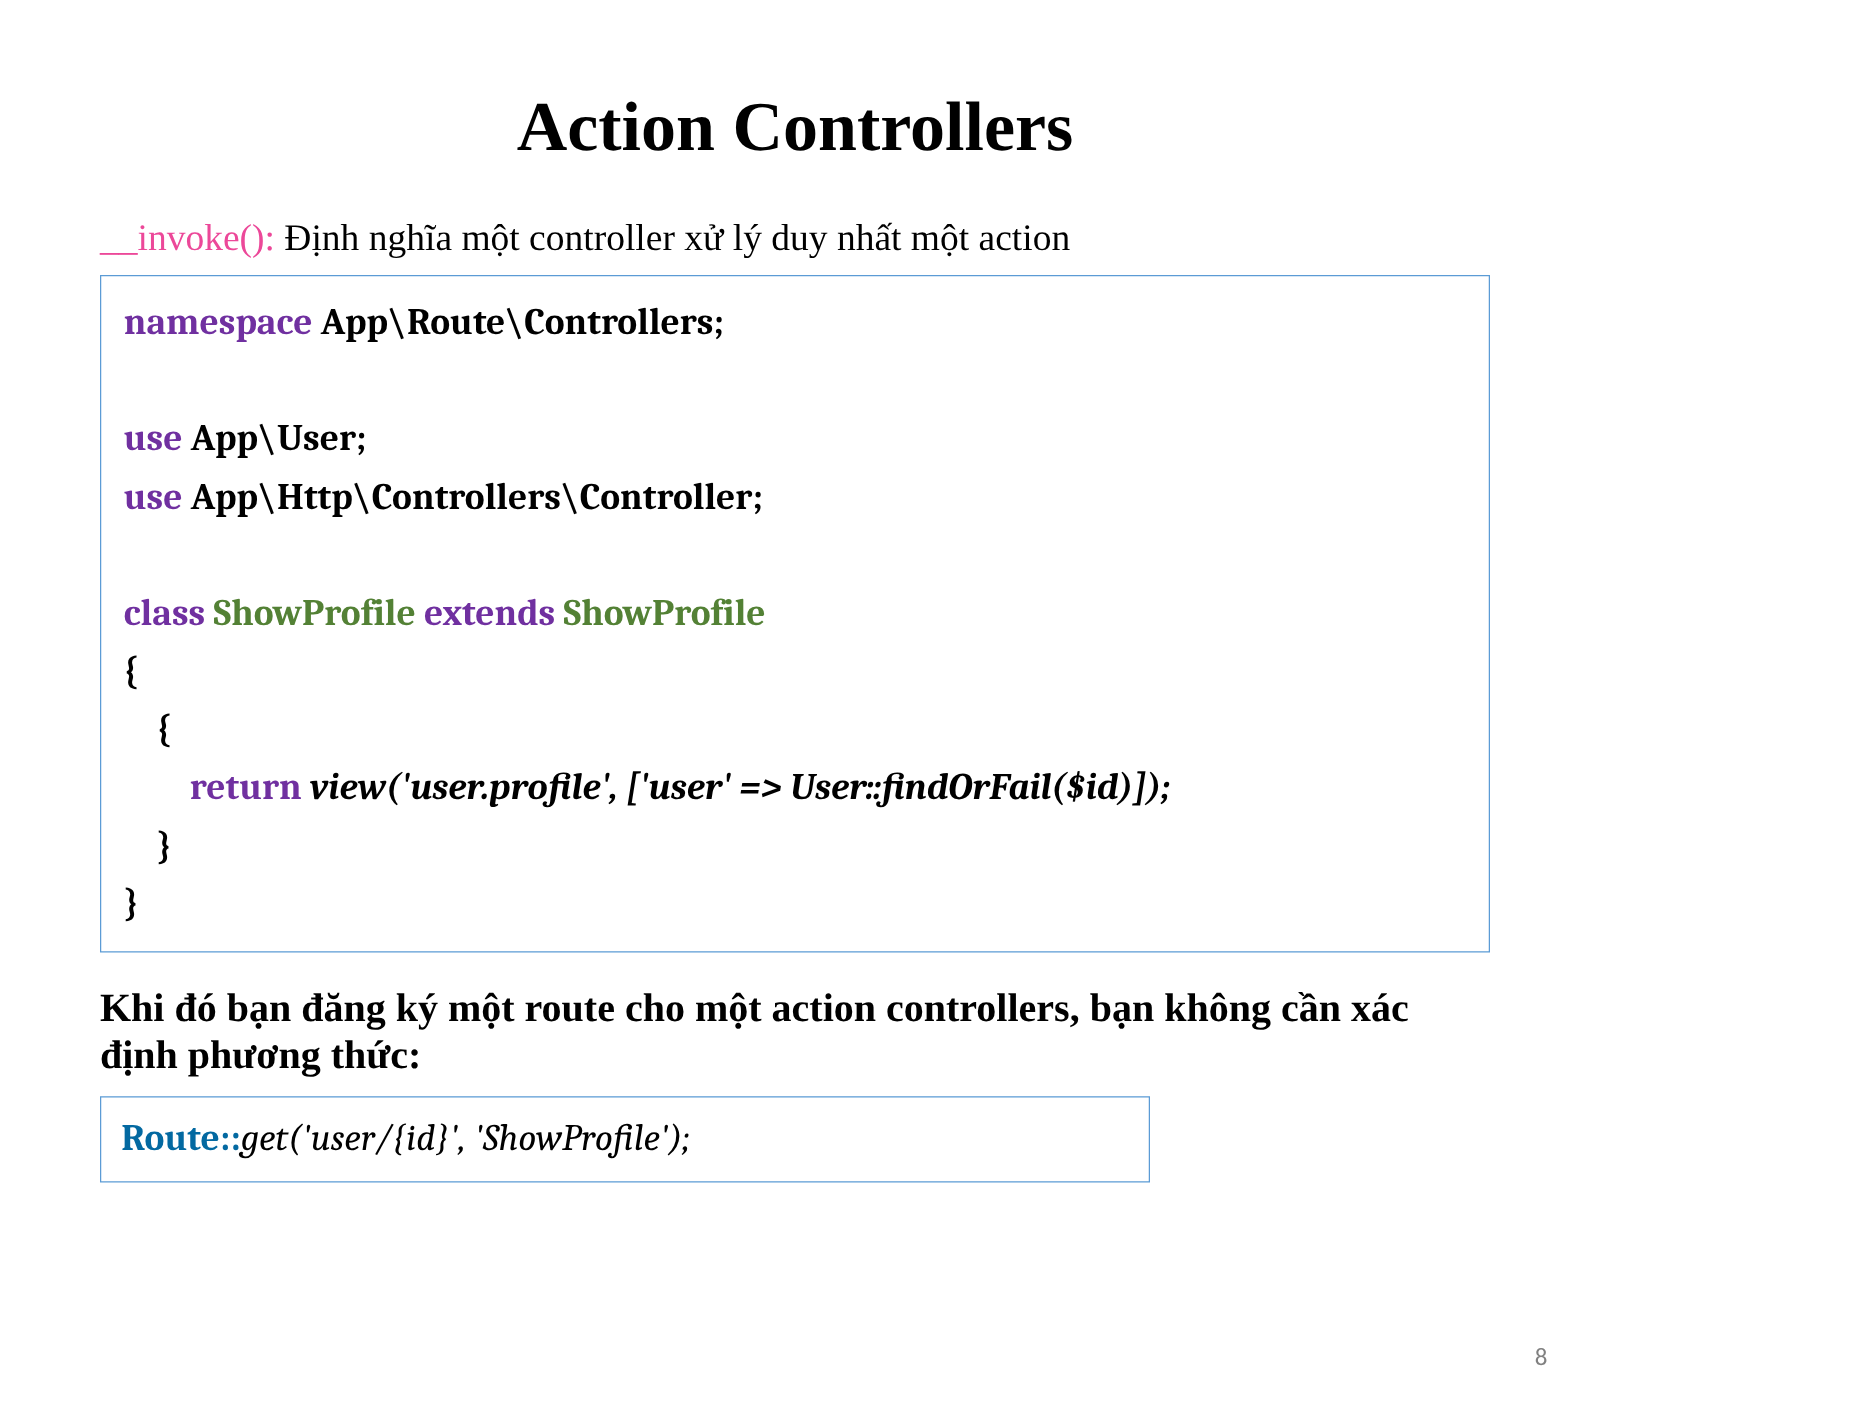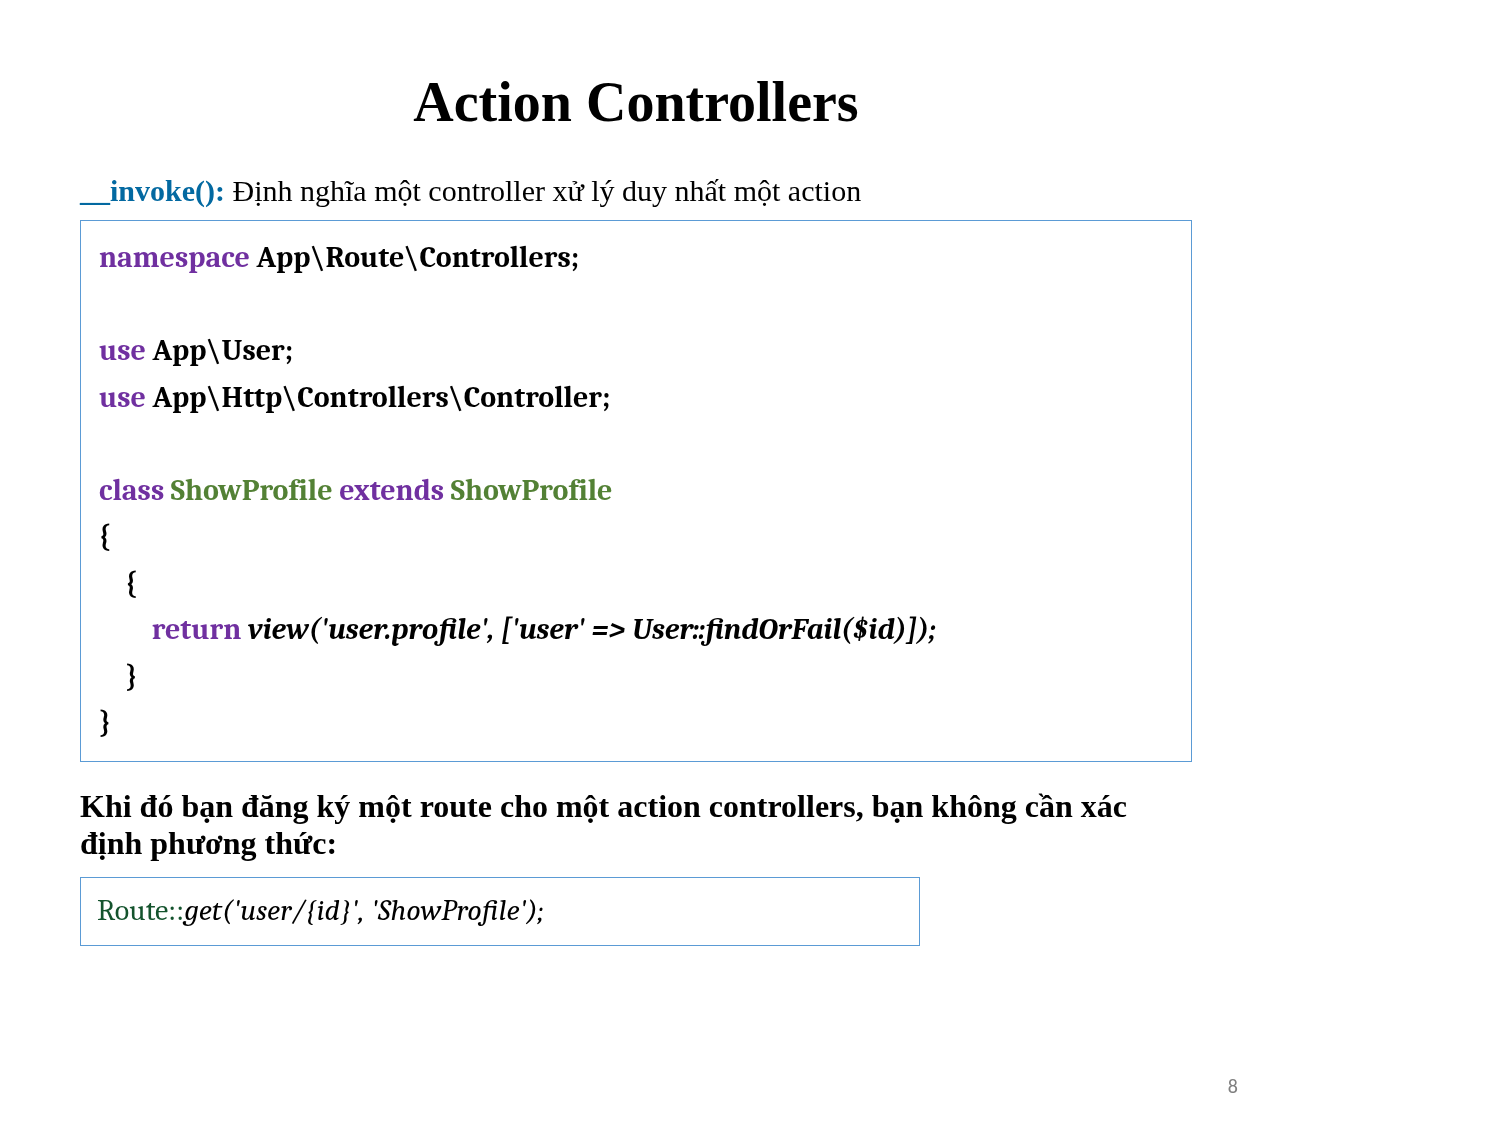--- a/index.html
+++ b/index.html
@@ -22,22 +22,22 @@
     text-align: center;
     font-size: 56px;
     font-weight: bold;
     margin: 0 0 40px 0;
   }
   .intro {
     font-size: 30px;
     margin: 0 0 12px 0;
   }
   .intro-method {
-    color: #0369a1;
-    font-weight: bold;
+    color: #ec4899;
+    font-weight: normal;
   }
   .code-box {
     border: 1px solid #5B9BD5;
     background: #ffffff;
     padding: 14px 18px;
     font-family: Cambria, Georgia, "Times New Roman", serif;
     font-size: 30px;
     line-height: 1.55;
     box-sizing: border-box;
   }
@@ -45,21 +45,21 @@
     margin-bottom: 26px;
   }
   .cb-line {
     white-space: pre;
   }
   .kw-purple { color: #7030A0; font-weight: bold; text-align: center; }
   .kw-green  { color: #538135; font-weight: bold; }
   .kw-blue   { color: #2E74B5; font-weight: bold; }
   .txt-black { color: #000000; font-weight: bold; }
   .txt-black-italic { color: #000000; font-weight: bold; font-style: italic; }
-  .txt-normal { color: #14532d; font-weight: normal; }
+  .txt-normal { color: #0369a1; font-weight: bold; }
   .followup {
     font-size: 32px;
     line-height: 1.18;
     margin: 18px 0 14px 0;
     font-weight: bold;
   }
   .code-box-small {
     font-size: 30px;
     padding: 10px 16px;
     width: 840px;

